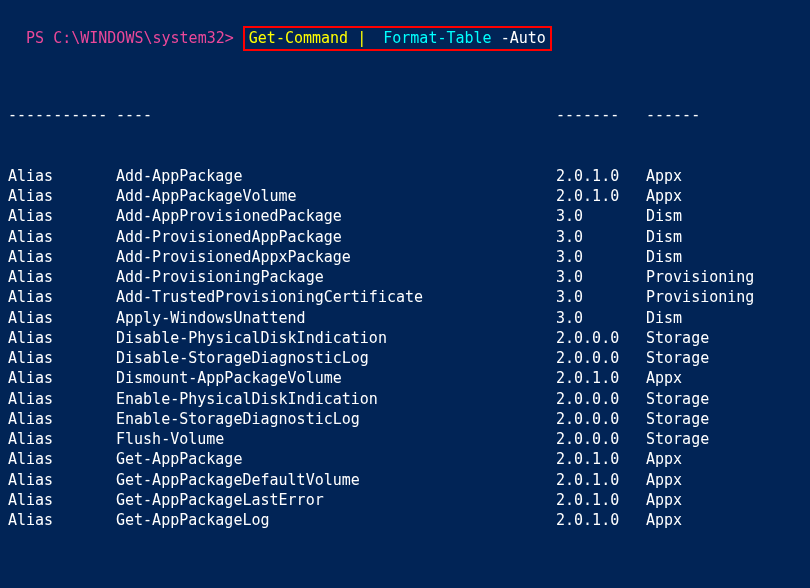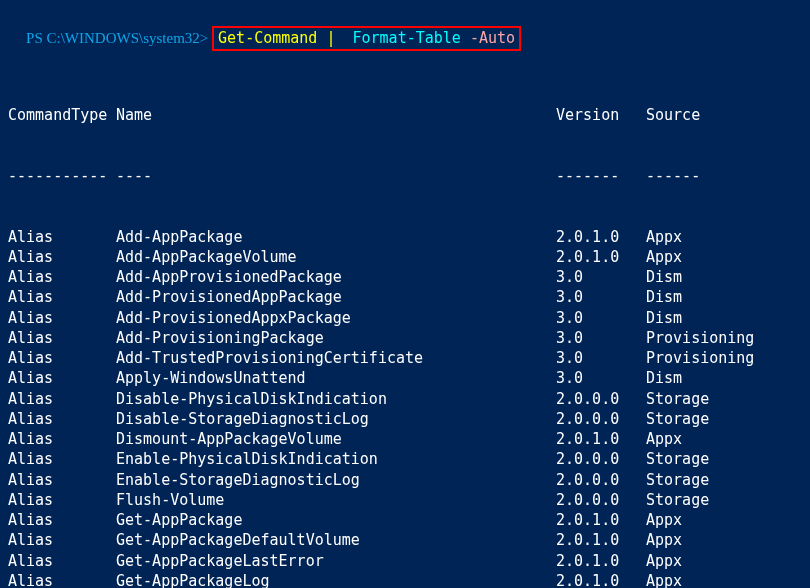--- a/index.html
+++ b/index.html
@@ -15,37 +15,36 @@
       padding: 6px 8px;
       width: 810px;
       height: 588px;
       overflow: hidden;
       line-height: 1.35;
     }
     .prompt-line {
       white-space: pre;
     }
     .prompt-text {
-      color: #0ea5e9;
-      font-family: Liberation Serif, serif;
+      color: #ec4899;
     }
     .cmd-highlight {
       border: 2px solid #FF0000;
       padding: 0 4px;
       display: inline-block;
     }
     .cmd-yellow {
       color: #FFFF00;
     }
     .cmd-cyan {
       color: #00FFFF;
       margin-left: 8px;
     }
     .cmd-gray {
-      color: #fca5a5;
+      color: #ffffff;
     }
     .table-area {
       margin-top: 14px;
       white-space: pre;
     }
     .row {
       display: flex;
     }
     .col-type {
       width: 108px;
@@ -62,25 +61,19 @@
   </style>
 </head>
 <body>
 
 <div class="prompt-line">
   <span class="prompt-text">PS C:\WINDOWS\system32&gt; </span><span class="cmd-highlight"><span class="cmd-yellow">Get-Command </span><span class="cmd-yellow">| </span><span class="cmd-cyan">Format-Table </span><span class="cmd-gray">-Auto</span></span>
 </div>
 
 <div class="table-area">
   <div class="row">
-    <span class="col-type">CommandType</span>
-    <span class="col-name">Name</span>
-    <span class="col-version">Version</span>
-    <span class="col-source">Source</span>
-  </div>
-  <div class="row">
     <span class="col-type">-----------</span>
     <span class="col-name">----</span>
     <span class="col-version">-------</span>
     <span class="col-source">------</span>
   </div>
   <div id="rows-container"><div class="row"><span class="col-type">Alias</span><span class="col-name">Add-AppPackage</span><span class="col-version">2.0.1.0</span><span class="col-source">Appx</span></div><div class="row"><span class="col-type">Alias</span><span class="col-name">Add-AppPackageVolume</span><span class="col-version">2.0.1.0</span><span class="col-source">Appx</span></div><div class="row"><span class="col-type">Alias</span><span class="col-name">Add-AppProvisionedPackage</span><span class="col-version">3.0</span><span class="col-source">Dism</span></div><div class="row"><span class="col-type">Alias</span><span class="col-name">Add-ProvisionedAppPackage</span><span class="col-version">3.0</span><span class="col-source">Dism</span></div><div class="row"><span class="col-type">Alias</span><span class="col-name">Add-ProvisionedAppxPackage</span><span class="col-version">3.0</span><span class="col-source">Dism</span></div><div class="row"><span class="col-type">Alias</span><span class="col-name">Add-ProvisioningPackage</span><span class="col-version">3.0</span><span class="col-source">Provisioning</span></div><div class="row"><span class="col-type">Alias</span><span class="col-name">Add-TrustedProvisioningCertificate</span><span class="col-version">3.0</span><span class="col-source">Provisioning</span></div><div class="row"><span class="col-type">Alias</span><span class="col-name">Apply-WindowsUnattend</span><span class="col-version">3.0</span><span class="col-source">Dism</span></div><div class="row"><span class="col-type">Alias</span><span class="col-name">Disable-PhysicalDiskIndication</span><span class="col-version">2.0.0.0</span><span class="col-source">Storage</span></div><div class="row"><span class="col-type">Alias</span><span class="col-name">Disable-StorageDiagnosticLog</span><span class="col-version">2.0.0.0</span><span class="col-source">Storage</span></div><div class="row"><span class="col-type">Alias</span><span class="col-name">Dismount-AppPackageVolume</span><span class="col-version">2.0.1.0</span><span class="col-source">Appx</span></div><div class="row"><span class="col-type">Alias</span><span class="col-name">Enable-PhysicalDiskIndication</span><span class="col-version">2.0.0.0</span><span class="col-source">Storage</span></div><div class="row"><span class="col-type">Alias</span><span class="col-name">Enable-StorageDiagnosticLog</span><span class="col-version">2.0.0.0</span><span class="col-source">Storage</span></div><div class="row"><span class="col-type">Alias</span><span class="col-name">Flush-Volume</span><span class="col-version">2.0.0.0</span><span class="col-source">Storage</span></div><div class="row"><span class="col-type">Alias</span><span class="col-name">Get-AppPackage</span><span class="col-version">2.0.1.0</span><span class="col-source">Appx</span></div><div class="row"><span class="col-type">Alias</span><span class="col-name">Get-AppPackageDefaultVolume</span><span class="col-version">2.0.1.0</span><span class="col-source">Appx</span></div><div class="row"><span class="col-type">Alias</span><span class="col-name">Get-AppPackageLastError</span><span class="col-version">2.0.1.0</span><span class="col-source">Appx</span></div><div class="row"><span class="col-type">Alias</span><span class="col-name">Get-AppPackageLog</span><span class="col-version">2.0.1.0</span><span class="col-source">Appx</span></div></div>
 </div>
 
 </body></html>

